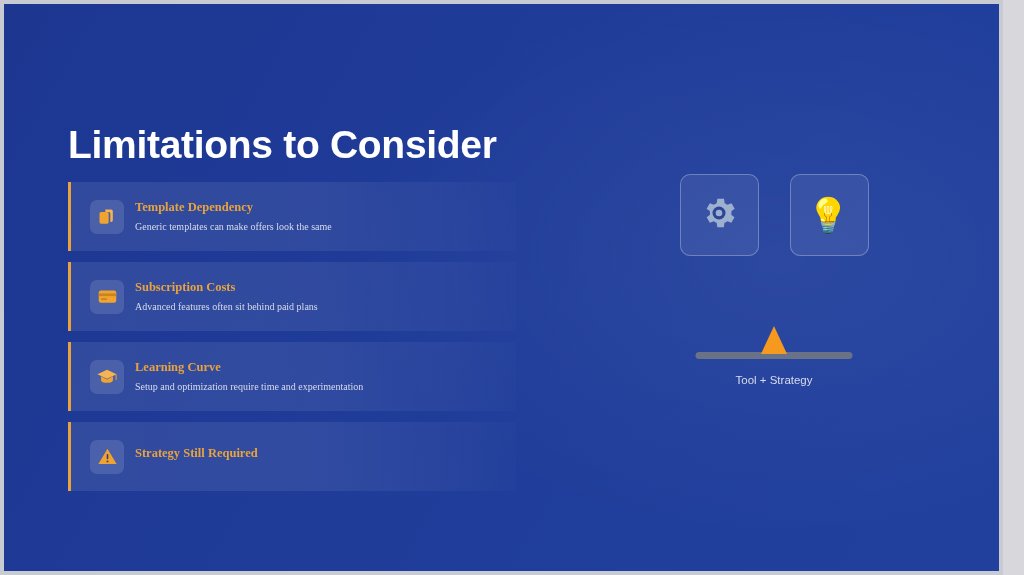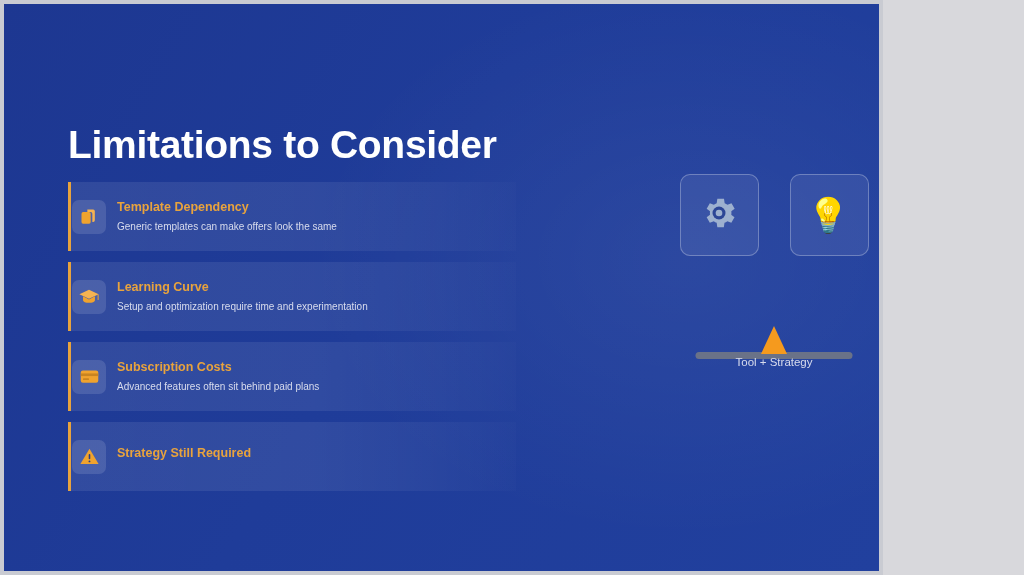--- a/index.html
+++ b/index.html
@@ -9,21 +9,21 @@
   }
   body {
     width: 1024px;
     height: 575px;
     overflow: hidden;
     font-family: "Liberation Sans", sans-serif;
   }
 
   #slide {
     position: relative;
-    width: 883px;
+    width: 1003px;
     height: 575px;
     box-sizing: border-box;
     border: 4px solid #c9cbd2;
     background:
       radial-gradient(ellipse 70% 80% at 78% 45%, rgba(255,255,255,0.055) 0%, rgba(255,255,255,0.0) 62%),
       linear-gradient(120deg, #1d3791 0%, #1f3c99 45%, #21409e 100%);
     overflow: hidden;
   }
 
   
@@ -45,28 +45,29 @@
     left: 64px;
     top: 178px;
     width: 448px;
   }
 
   .limitation-card {
     position: relative;
     height: 69px;
     margin-bottom: 11px;
     box-sizing: border-box;
-    padding-left: 4px;
+    padding-left: 22px;
     display: flex;
     align-items: center;
     background: linear-gradient(90deg,
                 rgba(255,255,255,0.085) 0%,
                 rgba(255,255,255,0.080) 55%,
                 rgba(255,255,255,0.045) 82%,
                 rgba(255,255,255,0.012) 100%);
+    font-family: Liberation Serif, serif;
   }
   .limitation-card:last-child { margin-bottom: 16px; }
 
   .accent-bar {
     position: absolute;
     left: 0;
     top: 0;
     width: 3px;
     height: 100%;
     background: #e8a33d;
@@ -152,21 +153,21 @@
     left: 50%;
     transform: translateX(-50%);
     top: 34px;
     width: 157px;
     height: 7px;
     border-radius: 4px;
     background: #6a7288;
   }
   #balance-label {
     position: absolute;
-    top: 38px;
+    top: 56px;
     left: 0;
     width: 100%;
     text-align: center;
     font-size: 11.5px;
     color: #d8dced;
   }
 </style>
 </head>
 <body>
 
@@ -186,44 +187,44 @@
       </span>
       <div class="card-text">
         <div class="card-title">Template Dependency</div>
         <div class="card-desc">Generic templates can make offers look the same</div>
       </div>
     </div>
 
     <div class="limitation-card">
       <span class="accent-bar"></span>
       <span class="card-icon-box">
+        <svg width="21" height="21" viewBox="0 0 24 24">
+          <rect x="2" y="5" width="20" height="14" rx="2.5" fill="#f0a32e"></rect>
+          <rect x="2" y="8.5" width="20" height="3" fill="#c98420"></rect>
+          <rect x="4.5" y="14" width="7" height="2" rx="1" fill="#c98420"></rect>
+        </svg>
+      </span>
+      <div class="card-text">
+        <div class="card-title">Subscription Costs</div>
+        <div class="card-desc">Advanced features often sit behind paid plans</div>
+      </div>
+    </div>
+
+    <div class="limitation-card">
+      <span class="accent-bar"></span>
+      <span class="card-icon-box">
         <svg width="22" height="22" viewBox="0 0 24 24">
           <path d="M12 4 1.5 9 12 14l10.5-5L12 4z" fill="#f5b351"></path>
           <path d="M5.5 11.3v4.2c0 1.6 3 2.9 6.5 2.9s6.5-1.3 6.5-2.9v-4.2L12 14.6 5.5 11.3z" fill="#f0a32e"></path>
           <rect x="21.4" y="9.2" width="1.1" height="6" fill="#f0a32e"></rect>
         </svg>
       </span>
       <div class="card-text">
         <div class="card-title">Learning Curve</div>
         <div class="card-desc">Setup and optimization require time and experimentation</div>
-      </div>
-    </div>
-
-    <div class="limitation-card">
-      <span class="accent-bar"></span>
-      <span class="card-icon-box">
-        <svg width="21" height="21" viewBox="0 0 24 24">
-          <rect x="2" y="5" width="20" height="14" rx="2.5" fill="#f0a32e"></rect>
-          <rect x="2" y="8.5" width="20" height="3" fill="#c98420"></rect>
-          <rect x="4.5" y="14" width="7" height="2" rx="1" fill="#c98420"></rect>
-        </svg>
-      </span>
-      <div class="card-text">
-        <div class="card-title">Subscription Costs</div>
-        <div class="card-desc">Advanced features often sit behind paid plans</div>
       </div>
     </div>
 
     <div class="limitation-card">
       <span class="accent-bar"></span>
       <span class="card-icon-box">
         <svg width="21" height="21" viewBox="0 0 24 24">
           <path d="M12 3.2 22.4 20.6H1.6L12 3.2z" fill="#f0a32e"></path>
           <rect x="11.1" y="9.2" width="1.8" height="6" rx="0.9" fill="#2a3d80"></rect>
           <circle cx="12" cy="17.6" r="1.1" fill="#2a3d80"></circle>

